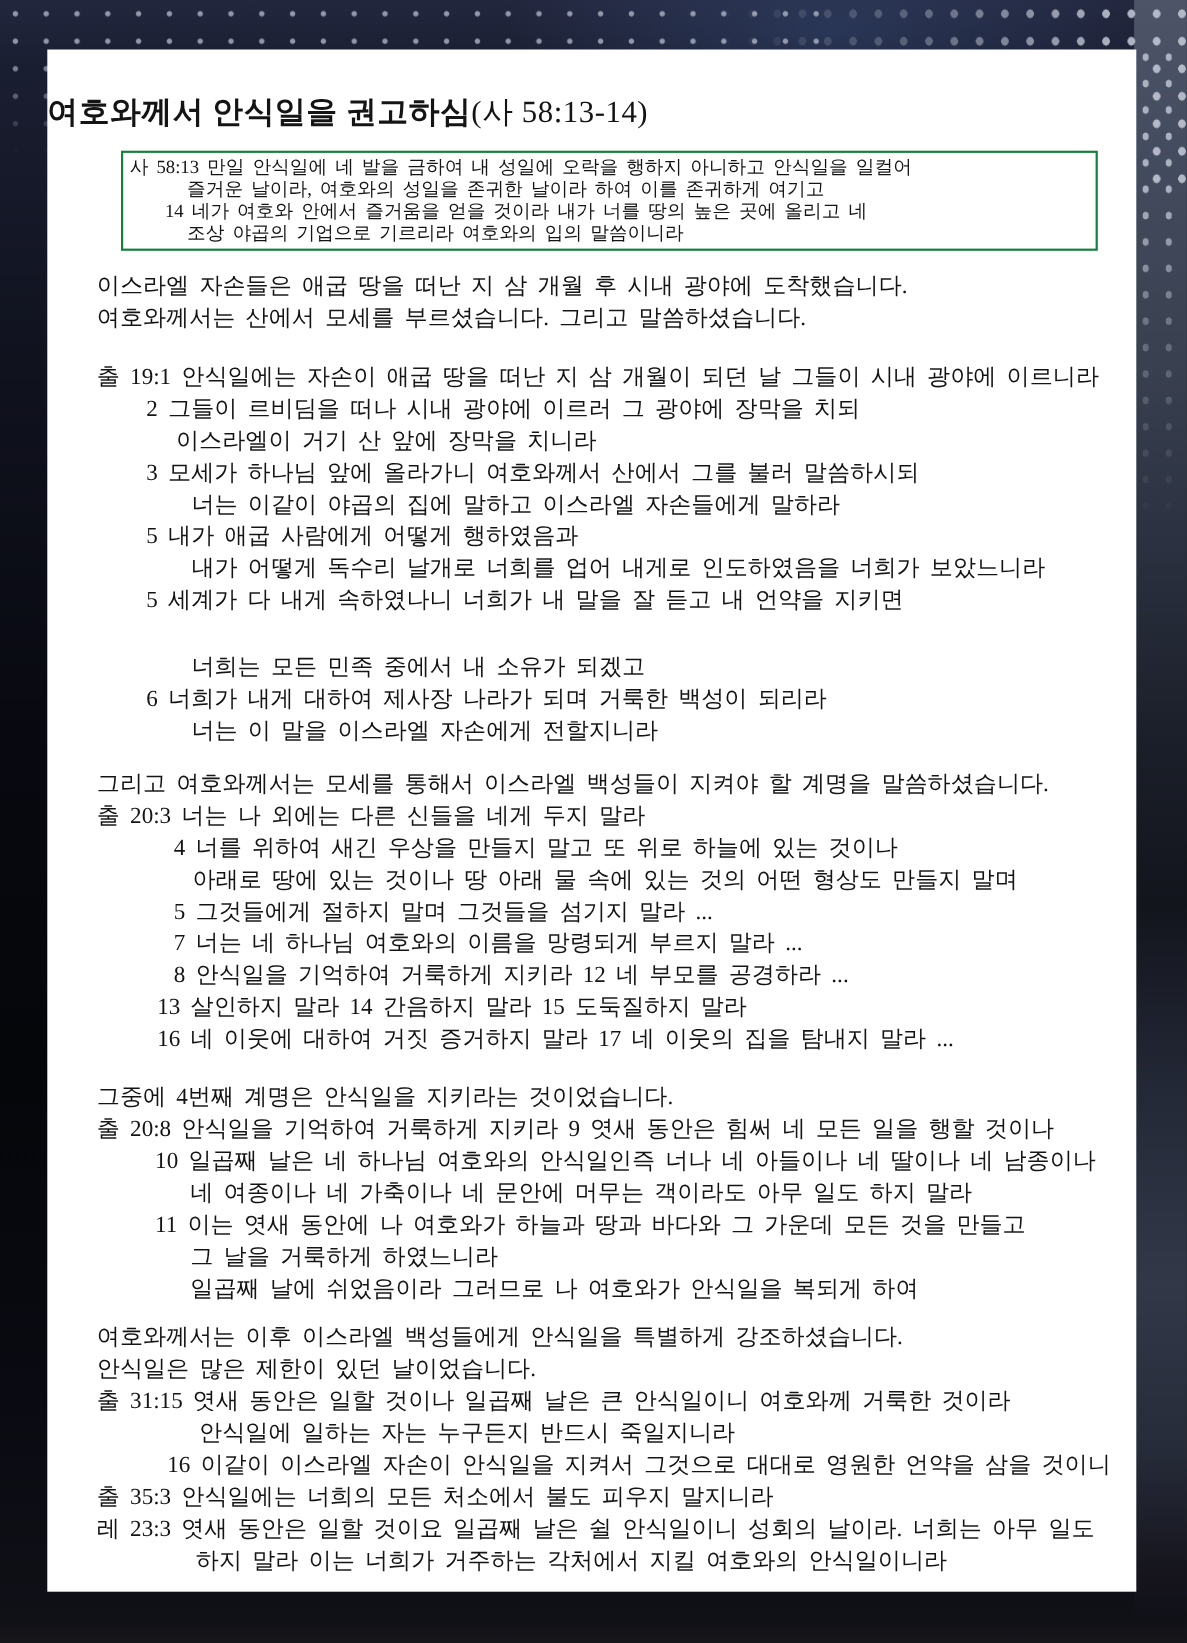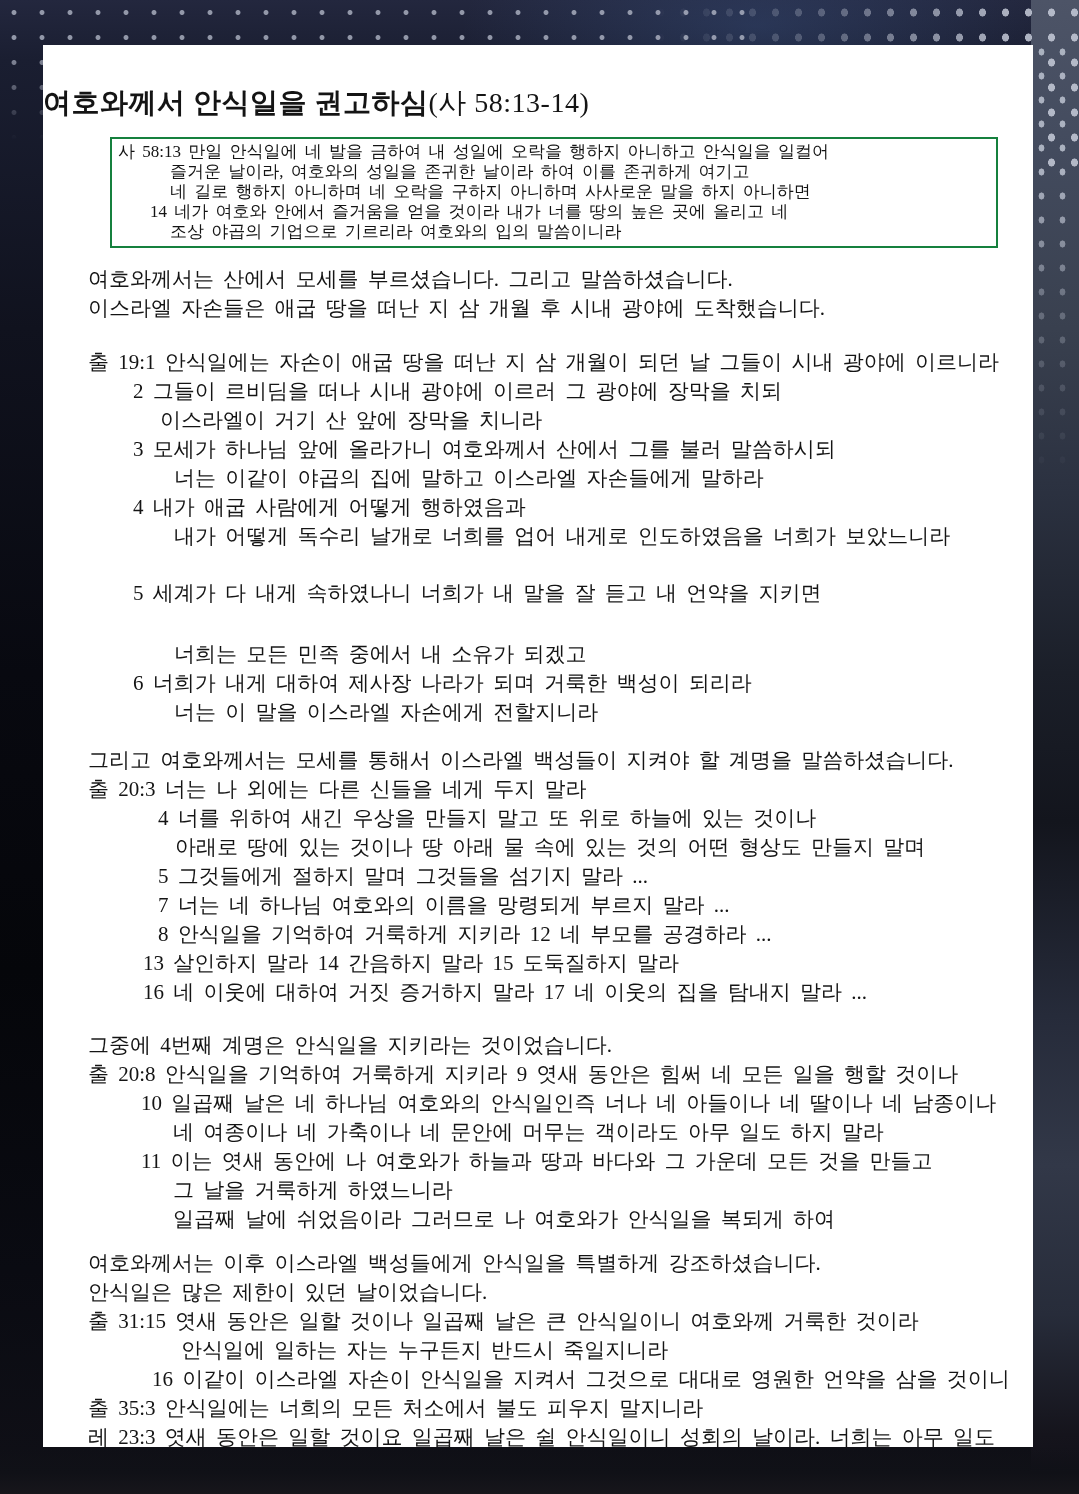--- a/index.html
+++ b/index.html
@@ -61,38 +61,37 @@
 <div class="dots-rightcol"></div>
 <div class="bg-bottom"></div>
 
 <div class="page">
   <div class="title">
     <span class="t-main">여호와께서 안식일을 권고하심</span><span class="t-ref">(사 58:13-14)</span>
   </div>
   <div class="verse-box">
       <div class="tline" style="padding-left: 0px;">사 58:13 만일 안식일에 네 발을 금하여 내 성일에 오락을 행하지 아니하고 안식일을 일컬어</div>
       <div class="tline" style="padding-left: 52px;">즐거운 날이라, 여호와의 성일을 존귀한 날이라 하여 이를 존귀하게 여기고</div>
-      <div class="tline" style="padding-left: 52px;">네 길로 행하지 아니하며 네 오락을 구하지 아니하며 사사로운 말을 하지 아니하면</div>
       <div class="tline" style="padding-left: 32px;">14 네가 여호와 안에서 즐거움을 얻을 것이라 내가 너를 땅의 높은 곳에 올리고 네</div>
       <div class="tline" style="padding-left: 52px;">조상 야곱의 기업으로 기르리라 여호와의 입의 말씀이니라</div>
     </div>
   <div class="content">
       <div class="para p1">
+        <div class="tline" style="padding-left: 0px;">이스라엘 자손들은 애굽 땅을 떠난 지 삼 개월 후 시내 광야에 도착했습니다.</div>
         <div class="tline" style="padding-left: 0px;">여호와께서는 산에서 모세를 부르셨습니다. 그리고 말씀하셨습니다.</div>
-        <div class="tline" style="padding-left: 0px;">이스라엘 자손들은 애굽 땅을 떠난 지 삼 개월 후 시내 광야에 도착했습니다.</div>
       </div>
       <div class="para p2">
         <div class="tline" style="padding-left: 0px;">출 19:1 안식일에는 자손이 애굽 땅을 떠난 지 삼 개월이 되던 날 그들이 시내 광야에 이르니라</div>
         <div class="tline" style="padding-left: 45px;">2 그들이 르비딤을 떠나 시내 광야에 이르러 그 광야에 장막을 치되</div>
         <div class="tline" style="padding-left: 72px;">이스라엘이 거기 산 앞에 장막을 치니라</div>
         <div class="tline" style="padding-left: 45px;">3 모세가 하나님 앞에 올라가니 여호와께서 산에서 그를 불러 말씀하시되</div>
         <div class="tline" style="padding-left: 86px;">너는 이같이 야곱의 집에 말하고 이스라엘 자손들에게 말하라</div>
-        <div class="tline" style="padding-left: 45px;">4 내가 애굽 사람에게 어떻게 행하였음과</div>
+        <div class="tline" style="padding-left: 45px;">5 내가 애굽 사람에게 어떻게 행하였음과</div>
         <div class="tline" style="padding-left: 86px;">내가 어떻게 독수리 날개로 너희를 업어 내게로 인도하였음을 너희가 보았느니라</div>
-        <div class="tline" style="padding-left: 45px; margin-top: 28px;">5 세계가 다 내게 속하였나니 너희가 내 말을 잘 듣고 내 언약을 지키면</div>
+        <div class="tline" style="padding-left: 45px;">5 세계가 다 내게 속하였나니 너희가 내 말을 잘 듣고 내 언약을 지키면</div>
         <div class="tline" style="padding-left: 86px; margin-top: 32px;">너희는 모든 민족 중에서 내 소유가 되겠고</div>
         <div class="tline" style="padding-left: 45px;">6 너희가 내게 대하여 제사장 나라가 되며 거룩한 백성이 되리라</div>
         <div class="tline" style="padding-left: 86px;">너는 이 말을 이스라엘 자손에게 전할지니라</div>
       </div>
       <div class="para p3">
         <div class="tline" style="padding-left: 0px;">그리고 여호와께서는 모세를 통해서 이스라엘 백성들이 지켜야 할 계명을 말씀하셨습니다.</div>
         <div class="tline" style="padding-left: 0px;">출 20:3 너는 나 외에는 다른 신들을 네게 두지 말라</div>
         <div class="tline" style="padding-left: 70px;">4 너를 위하여 새긴 우상을 만들지 말고 또 위로 하늘에 있는 것이나</div>
         <div class="tline" style="padding-left: 87px;">아래로 땅에 있는 것이나 땅 아래 물 속에 있는 것의 어떤 형상도 만들지 말며</div>
         <div class="tline" style="padding-left: 70px;">5 그것들에게 절하지 말며 그것들을 섬기지 말라 ...</div>
@@ -111,15 +110,16 @@
         <div class="tline" style="padding-left: 85px;">일곱째 날에 쉬었음이라 그러므로 나 여호와가 안식일을 복되게 하여</div>
       </div>
       <div class="para p5">
         <div class="tline" style="padding-left: 0px;">여호와께서는 이후 이스라엘 백성들에게 안식일을 특별하게 강조하셨습니다.</div>
         <div class="tline" style="padding-left: 0px;">안식일은 많은 제한이 있던 날이었습니다.</div>
         <div class="tline" style="padding-left: 0px;">출 31:15 엿새 동안은 일할 것이나 일곱째 날은 큰 안식일이니 여호와께 거룩한 것이라</div>
         <div class="tline" style="padding-left: 93px;">안식일에 일하는 자는 누구든지 반드시 죽일지니라</div>
         <div class="tline" style="padding-left: 64px;">16 이같이 이스라엘 자손이 안식일을 지켜서 그것으로 대대로 영원한 언약을 삼을 것이니</div>
         <div class="tline" style="padding-left: 0px;">출 35:3 안식일에는 너희의 모든 처소에서 불도 피우지 말지니라</div>
         <div class="tline" style="padding-left: 0px;">레 23:3 엿새 동안은 일할 것이요 일곱째 날은 쉴 안식일이니 성회의 날이라. 너희는 아무 일도</div>
+        <div class="tline" style="padding-left: 90px;">하지 말라 이는 너희가 거주하는 각처에서 지킬 여호와의 안식일이니라</div>
       </div>
     </div>
 </div>
 
 </body></html>

